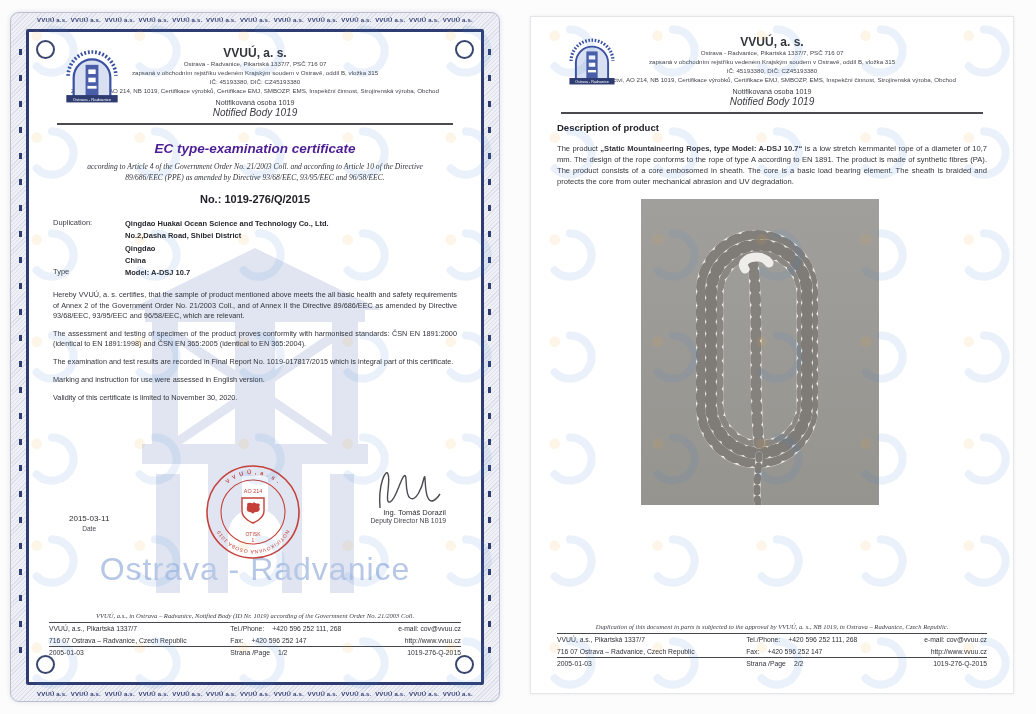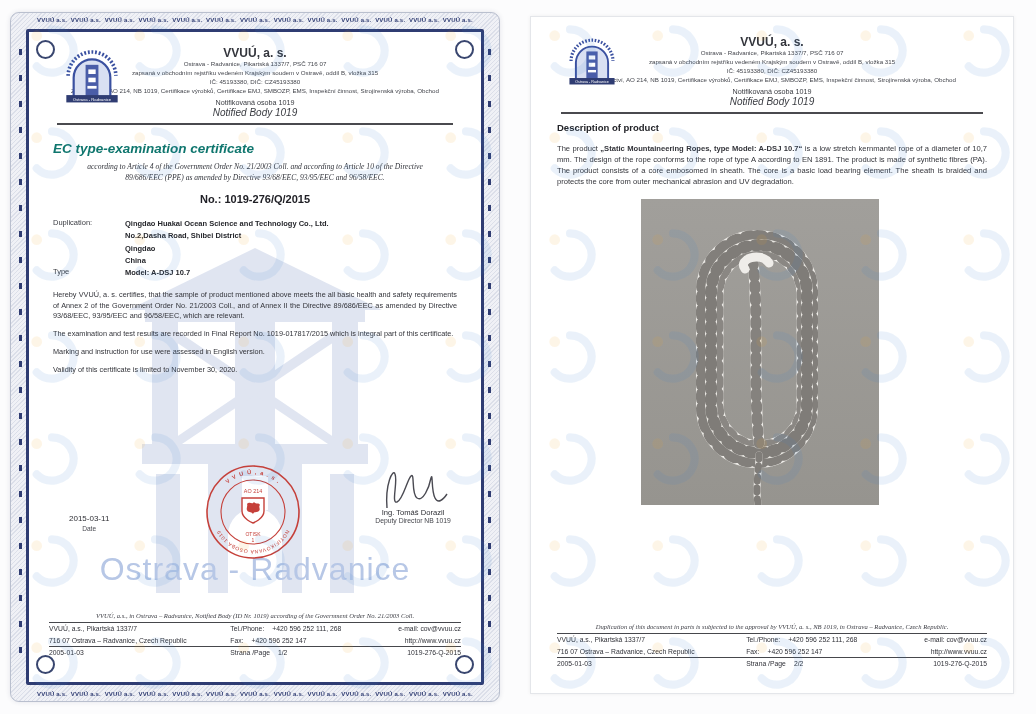--- a/index.html
+++ b/index.html
@@ -35,42 +35,42 @@
 
   
   .hdr{position:relative;text-align:center;padding-top:4px;}
   .hdr .logo{position:absolute;left:6px;top:2px;}
   .hdr-company{font-size:12px;font-weight:bold;color:#33353c;}
   .hdr-line{font-size:6.2px;color:#44464d;line-height:1.45;}
   .hdr-notif{font-size:7.2px;color:#3a3c42;margin-top:2px;}
   .hdr-notif-en{font-size:10px;font-style:italic;color:#3a3c42;}
   .hdr-rule{height:2px;background:#4a4a4f;margin:5px 4px 0;}
 
-  .cert-title{margin-top:16px;font-size:13.5px;font-weight:bold;font-style:italic;color:#0f766e;}
+  .cert-title{margin-top:16px;text-align:center;font-size:13.5px;font-weight:bold;font-style:italic;color:#4c1d95;}
   .cert-sub{margin:6px auto 0;width:92%;text-align:center;font-family:"Liberation Serif",serif;
     font-style:italic;font-size:7.6px;color:#33353c;line-height:1.4;}
   .cert-no{margin-top:10px;text-align:center;font-size:11px;font-weight:bold;color:#202026;}
 
   .fields{margin-top:13px;font-size:7.5px;}
   .frow{display:flex;margin-top:1px;}
   .flabel{width:72px;flex:none;color:#3a3c42;}
   .fval{font-weight:bold;color:#26272c;line-height:1.5;}
   .mname{width:218px;}
   .prow{margin-top:9px;}
   .fcat{margin-left:auto;color:#3a3c42;font-size:7.3px;}
 
   .paras{margin-top:12px;}
   .paras p{margin:0 0 8px;font-size:7.3px;line-height:1.38;text-align:justify;color:#33343a;}
 
   .sig-area{position:absolute;left:24px;right:24px;top:428px;height:118px;z-index:2;}
   .sig-date{position:absolute;left:16px;top:54px;text-align:center;}
   .sig-date .d{font-size:8px;color:#2e2f35;}
   .sig-date .l{font-size:6.6px;color:#4a4b52;margin-top:2px;}
   .stamp-wrap{position:absolute;left:50%;top:2px;transform:translateX(-52%);}
-  .sig-block{position:absolute;right:4px;top:4px;text-align:center;}
+  .sig-block{position:absolute;right:11px;top:4px;text-align:right;}
   .sig-name{font-size:7.6px;color:#2e2f35;margin-top:-8px;}
   .sig-title{font-size:6.8px;color:#45464c;}
 
   .city-wm{position:absolute;left:0;right:0;bottom:94px;text-align:center;
     font-size:32px;color:#b7c7e6;letter-spacing:1px;z-index:1;}
   .tower-wm{position:absolute;left:50%;top:216px;transform:translateX(-50%);z-index:0;opacity:.85;}
 
   .pfooter{position:absolute;left:20px;right:20px;z-index:2;}
   #page1 .pfooter{bottom:24px;}
   .foot-note{font-family:"Liberation Serif",serif;font-style:italic;font-size:6.6px;
@@ -200,20 +200,21 @@
                 <span class="fval">China</span>
               </div>
             <div class="frow">
               <span class="flabel">Type</span>
               <span class="fval">Model: A-DSJ 10.7</span>
             </div>
           </div>
 
           <div class="paras">
             <p>Hereby VVUÚ, a. s. certifies, that the sample of product mentioned above meets the all basic health and safety requirements of Annex 2 of the Government Order No. 21/2003 Coll., and of Annex II the Directive 89/686/EEC as amended by Directive 93/68/EEC, 93/95/EEC and 96/58/EEC, which are relevant.</p>
+            <p>The assessment and testing of specimen of the product proves conformity with harmonised standards: ČSN EN 1891:2000 (identical to EN 1891:1998) and ČSN EN 365:2005 (identical to EN 365:2004).</p>
             <p>The examination and test results are recorded in Final Report No. 1019-017817/2015 which is integral part of this certificate.</p>
             <p>Marking and instruction for use were assessed in English version.</p>
             <p>Validity of this certificate is limited to November 30, 2020.</p>
           </div>
         </div>
 
         <div class="sig-area">
           <div class="sig-date">
             <div class="d">2015-03-11</div>
             <div class="l">Date</div>

